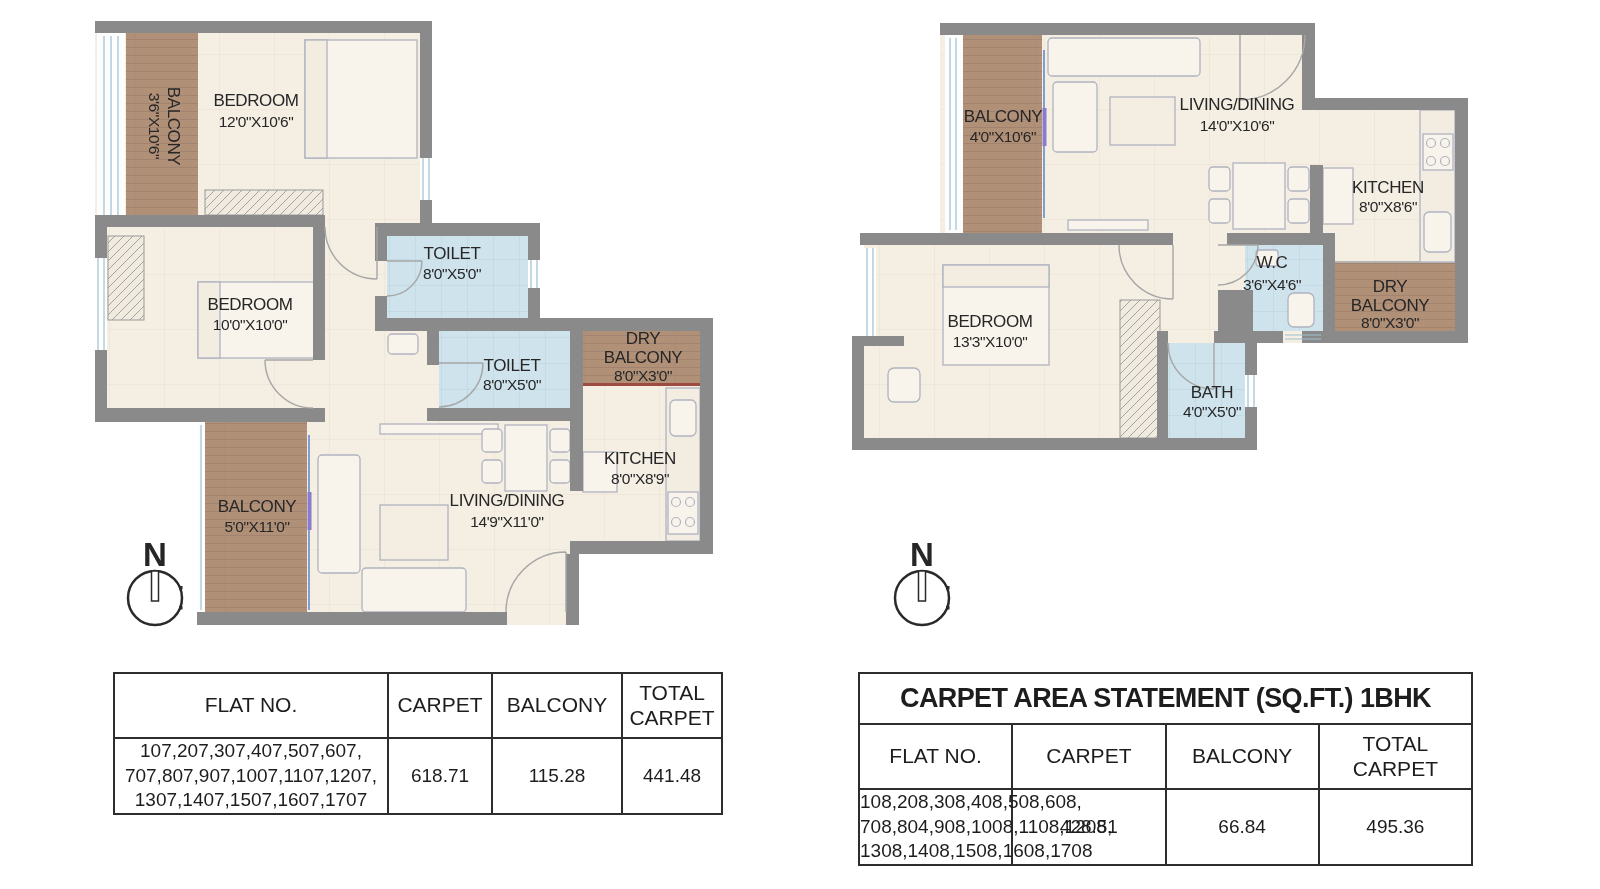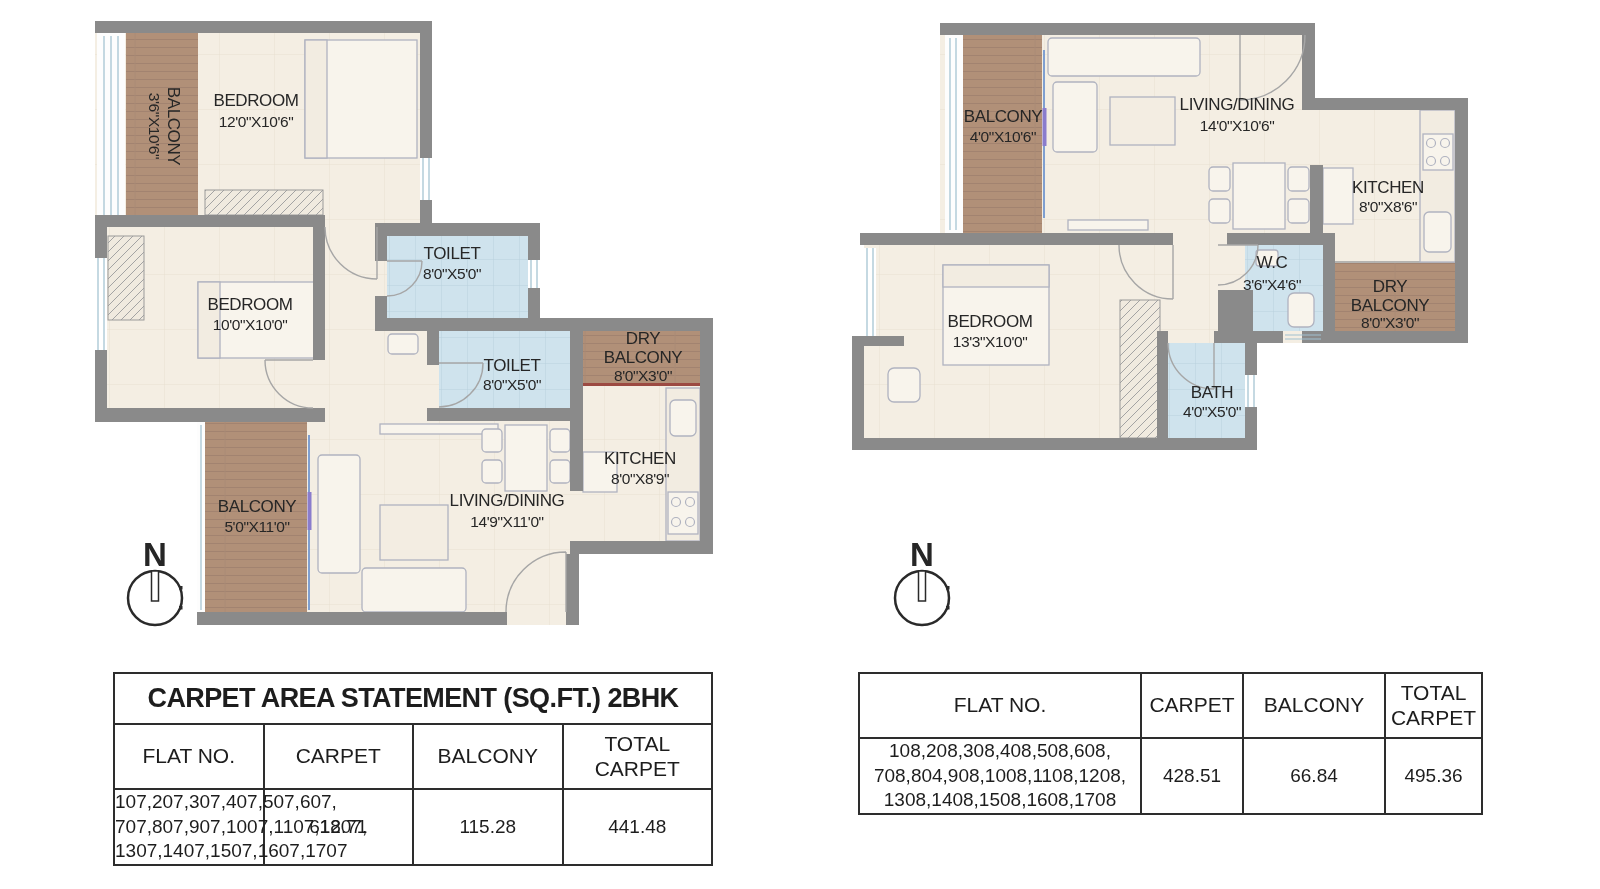--- a/index.html
+++ b/index.html
@@ -301,23 +301,20 @@
       <circle cx="922" cy="598" r="27" fill="none" stroke="#2a2a2a" stroke-width="2.5"></circle>
       <rect x="918.5" y="571" width="7" height="30" fill="#ffffff" stroke="#2a2a2a" stroke-width="1.5"></rect>
       <rect x="946" y="586" width="3.5" height="3.5" fill="#2a2a2a"></rect>
       <rect x="946" y="606" width="3.5" height="3.5" fill="#2a2a2a"></rect>
     </g>
   </g>
 </svg>
 
 <table class="area-table" style="left:113px;top:672px;width:600px;">
   <tbody>
-        <tr>
-    <td class="tbl-title" colspan="4">CARPET AREA STATEMENT (SQ.FT.) 2BHK</td>
-  </tr>
   <tr class="tbl-head">
     <td style="width:272px;">FLAT NO.</td>
     <td style="width:102px;">CARPET</td>
     <td style="width:128px;">BALCONY</td>
     <td style="width:98px;">
       <div>TOTAL</div>
       <div>CARPET</div>
     </td>
   </tr>
   <tr class="tbl-data">
@@ -328,20 +325,23 @@
     </td>
     <td class="muted">618.71</td>
     <td class="muted">115.28</td>
     <td>441.48</td>
   </tr>
 </tbody>
     </table>
 
 <table class="area-table" style="left:858px;top:672px;width:615px;">
   <tbody>
+        <tr>
+    <td class="tbl-title" colspan="4">CARPET AREA STATEMENT (SQ.FT.) 1BHK</td>
+  </tr>
   <tr class="tbl-head">
     <td style="width:280px;">FLAT NO.</td>
     <td style="width:100px;">CARPET</td>
     <td style="width:140px;">BALCONY</td>
     <td style="width:95px;">
       <div>TOTAL</div>
       <div>CARPET</div>
     </td>
   </tr>
   <tr class="tbl-data">

